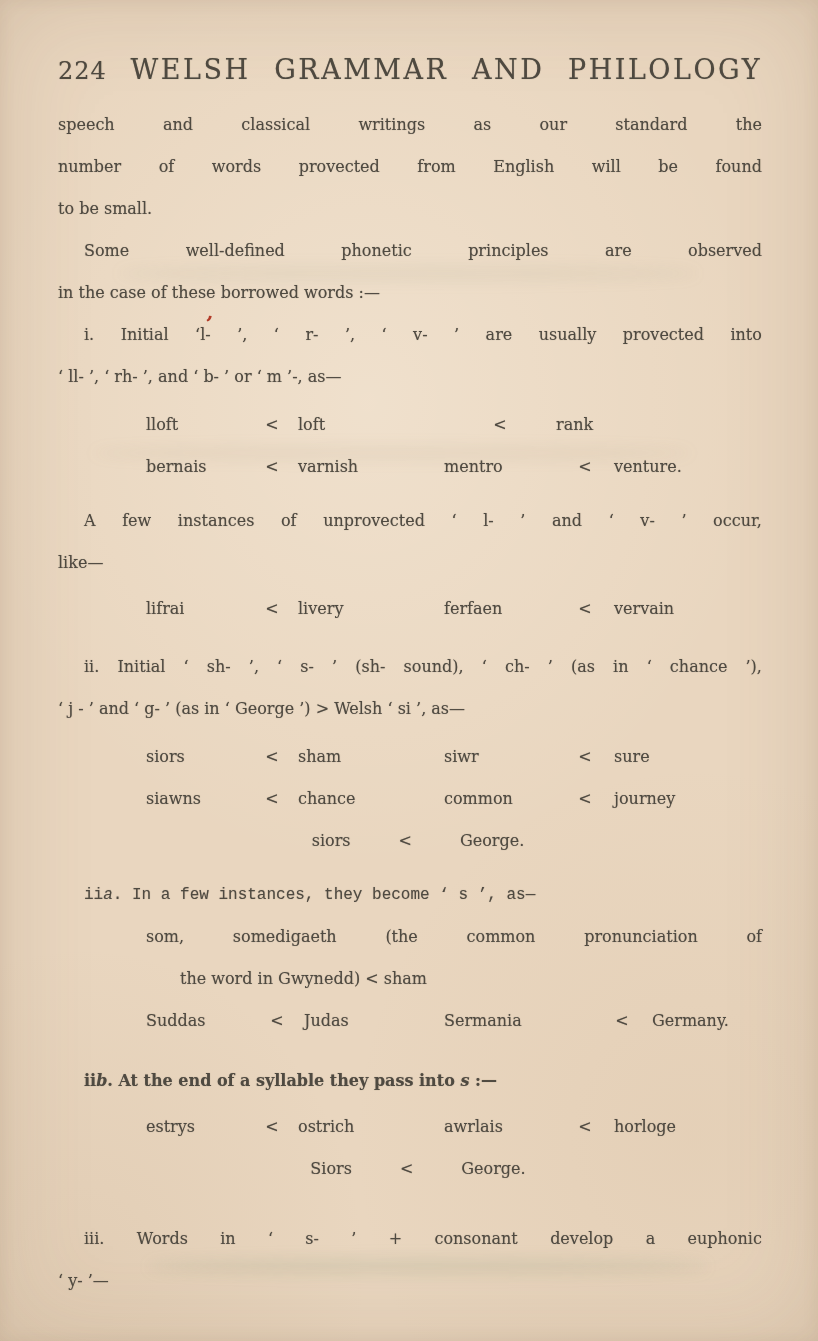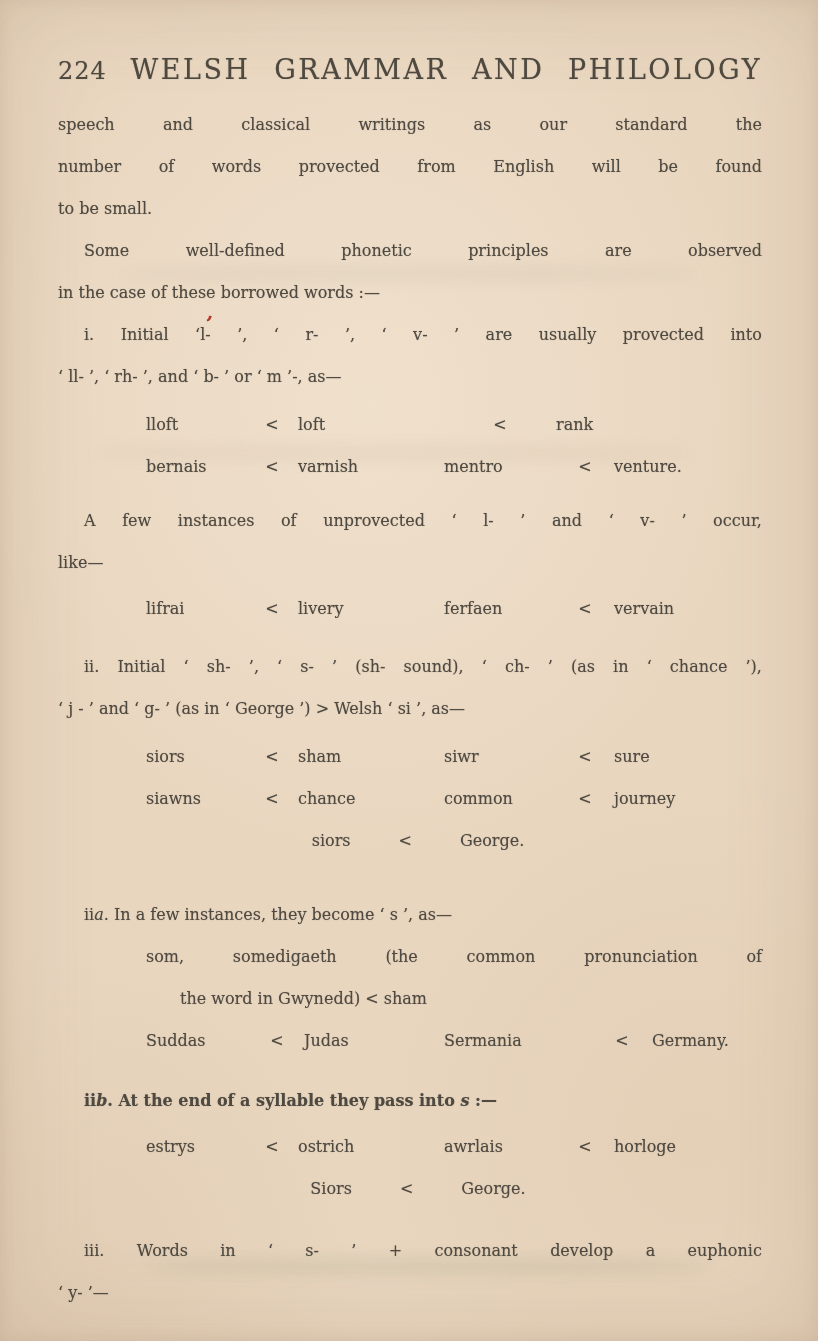--- a/index.html
+++ b/index.html
@@ -181,21 +181,21 @@
         <span>chance</span>
         <span>common</span>
         <span class="sg">&lt;</span>
         <span>journey</span>
       </div>
       <div class="l cr">
         <span>siors</span>
         <span>&lt;</span>
         <span>George.</span>
       </div>
-      <div class="l pl" style="margin-top: 32px; text-indent: 26px;"><span>ii</span><span class="it">a</span><span>. In a few instances, they become ‘ s ’, as—</span></div>
+      <div class="l pl" style="margin-top: 12px; text-indent: 26px; font-family: Liberation Mono, monospace;"><span>ii</span><span class="it">a</span><span>. In a few instances, they become ‘ s ’, as—</span></div>
       <div class="l jl" style="margin-left: 88px;">
         <span>som,</span>
         <span>somedigaeth</span>
         <span>(the</span>
         <span>common</span>
         <span>pronunciation</span>
         <span>of</span>
       </div>
       <div class="l pl" style="margin-left: 122px;">the word in Gwynedd) &lt; sham</div>
       <div class="l tw">
@@ -213,21 +213,21 @@
         <span>ostrich</span>
         <span>awrlais</span>
         <span class="sg">&lt;</span>
         <span>horloge</span>
       </div>
       <div class="l cr">
         <span>Siors</span>
         <span>&lt;</span>
         <span>George.</span>
       </div>
-      <div class="l jl" style="margin-top: 20px; padding-left: 26px;">
+      <div class="l jl" style="margin-top: 28px; padding-left: 26px;">
         <span>iii.</span>
         <span>Words</span>
         <span>in</span>
         <span>‘</span>
         <span>s-</span>
         <span>’</span>
         <span>+</span>
         <span>consonant</span>
         <span>develop</span>
         <span>a</span>

